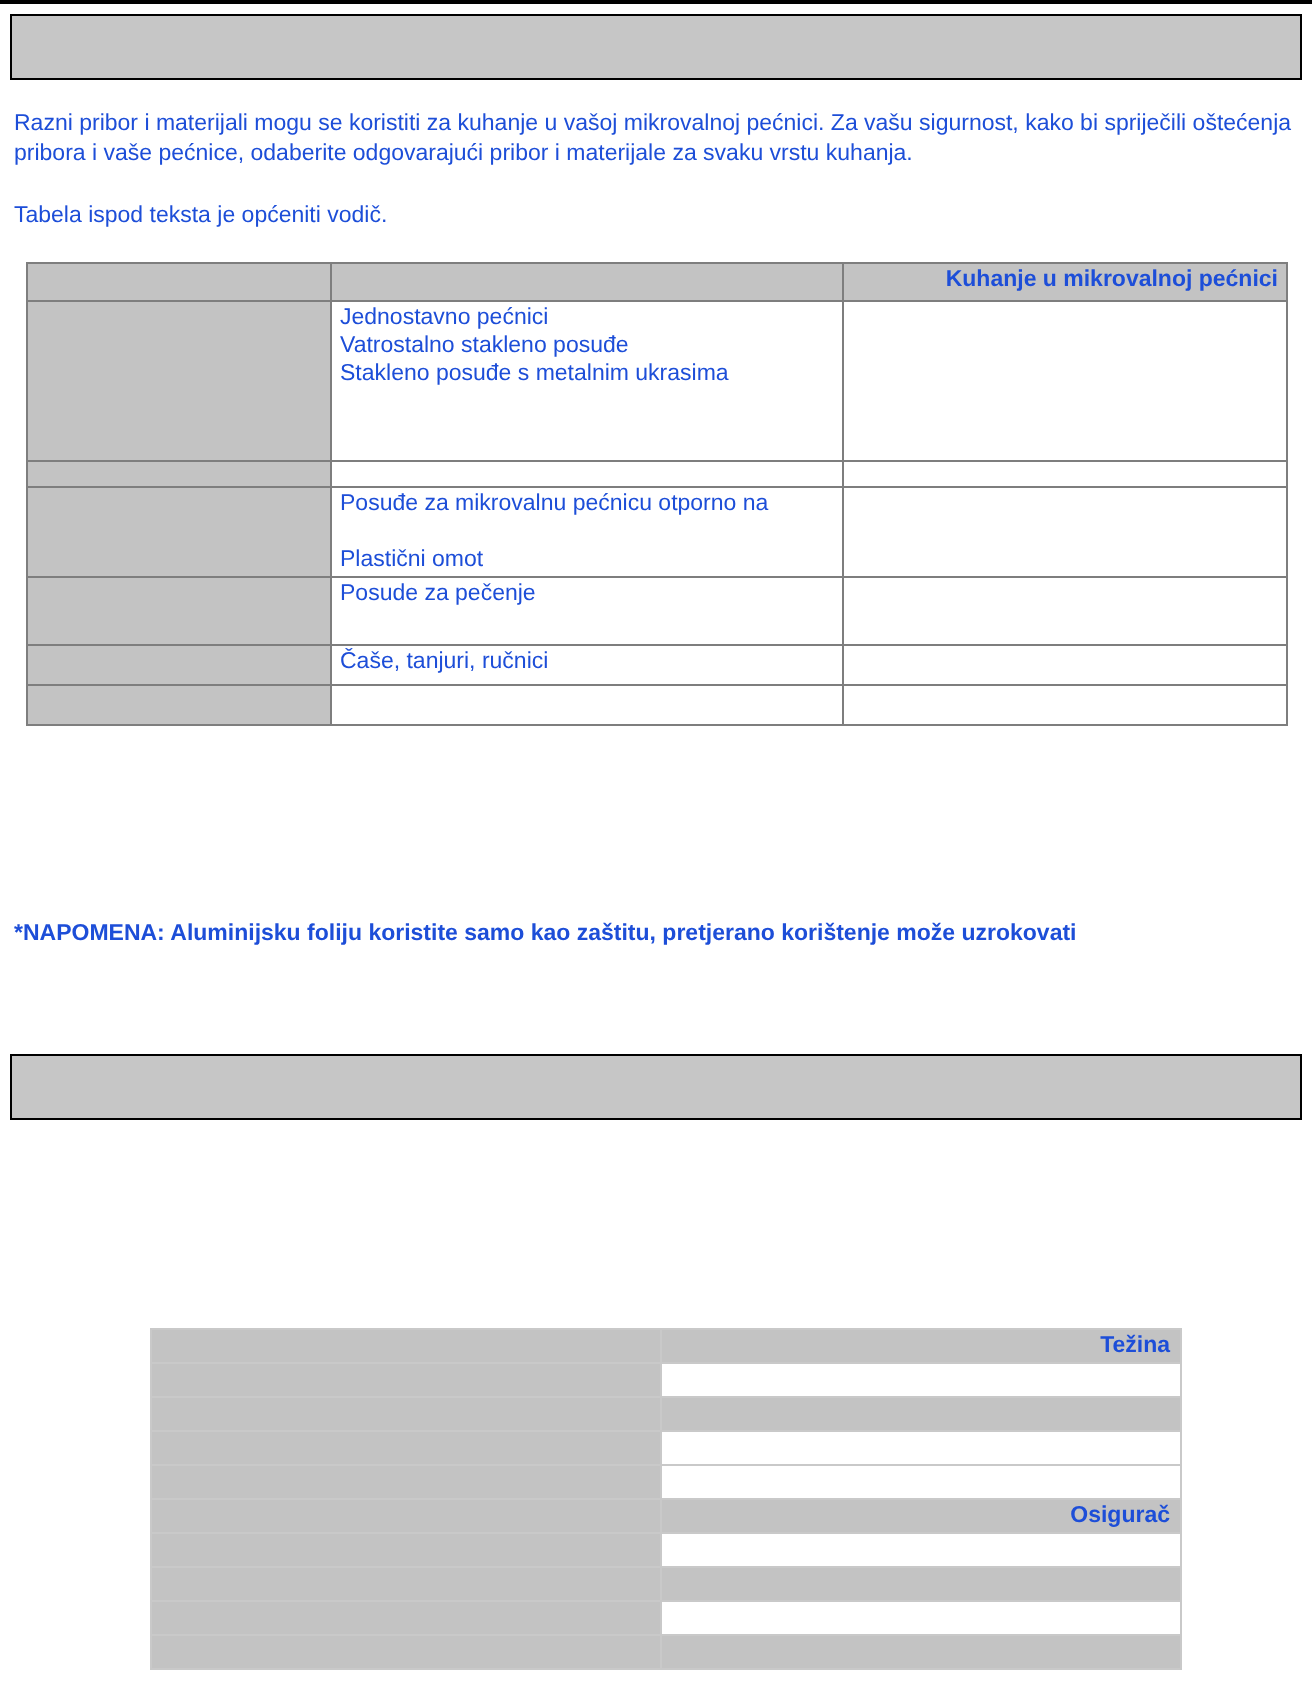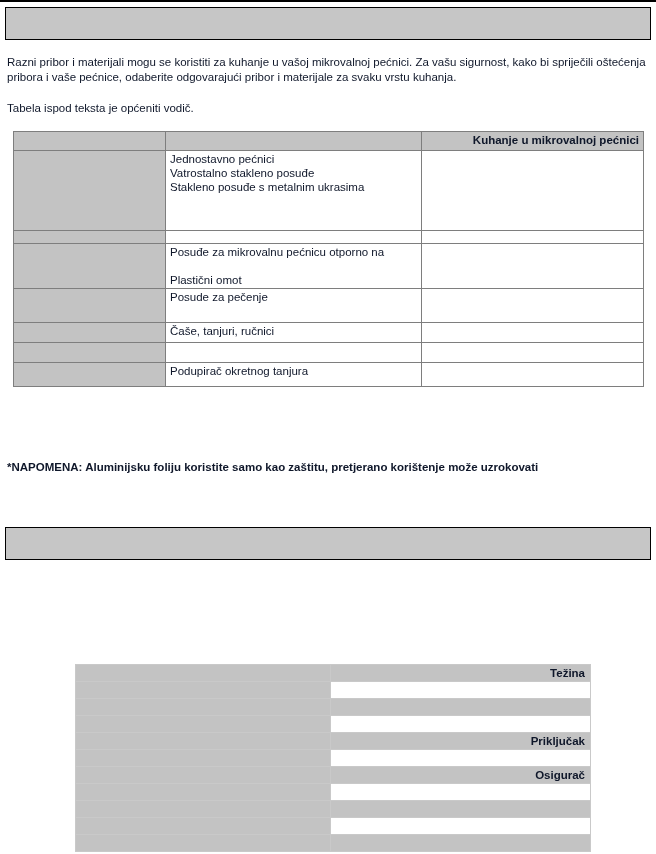--- a/index.html
+++ b/index.html
@@ -1,19 +1,19 @@
 <!DOCTYPE html>
 <html><head>
 <meta charset="utf-8">
 <style>
   * { margin:0; padding:0; box-sizing:border-box; }
   html,body { background:#fff; }
   .page {
     position:relative; width:656px; height:854px; background:#ffffff;
-    font-family:"Liberation Sans", sans-serif; color:#0f172a; overflow:hidden;
+    font-family:"Liberation Sans", sans-serif; color:#1d4ed8; overflow:hidden;
   }
   .topline { position:absolute; left:0; top:0; width:656px; height:2px; background:#000; }
   .banner {
     position:absolute; left:5px; width:646px; height:33px;
     background:#c6c6c6; border:1px solid #000;
   }
   .banner1 { top:7px; }
   .banner2 { top:527px; }
   .para { position:absolute; left:7px; top:55px; width:646px; font-size:11.5px; line-height:15px; }
   .para2 { position:absolute; left:7px; top:101px; width:646px; font-size:11.5px; line-height:15px; }
@@ -84,25 +84,20 @@
     <tr style="height:20px">
       <td class="g"></td>
       <td>Čaše, tanjuri, ručnici</td>
       <td></td>
     </tr>
     <tr style="height:20px">
       <td class="g"></td>
       <td></td>
       <td></td>
     </tr>
-    <tr style="height:24px">
-      <td class="g"></td>
-      <td class="vmid">Podupirač okretnog tanjura</td>
-      <td></td>
-    </tr>
   </tbody>
     </table>
 
   <p class="note">*NAPOMENA: Aluminijsku foliju koristite samo kao zaštitu, pretjerano korištenje može uzrokovati</p>
 
   <div class="banner banner2"></div>
 
   <table class="t2">
     <colgroup>
         <col style="width:255px">
@@ -120,24 +115,20 @@
     <tr style="height:17px">
       <td class="g"></td>
       <td class="g"></td>
     </tr>
     <tr style="height:17px">
       <td class="g"></td>
       <td></td>
     </tr>
     <tr style="height:17px">
       <td class="g"></td>
-      <td class="g b">Priključak</td>
-    </tr>
-    <tr style="height:17px">
-      <td class="g"></td>
       <td></td>
     </tr>
     <tr style="height:17px">
       <td class="g"></td>
       <td class="g b">Osigurač</td>
     </tr>
     <tr style="height:17px">
       <td class="g"></td>
       <td></td>
     </tr>

